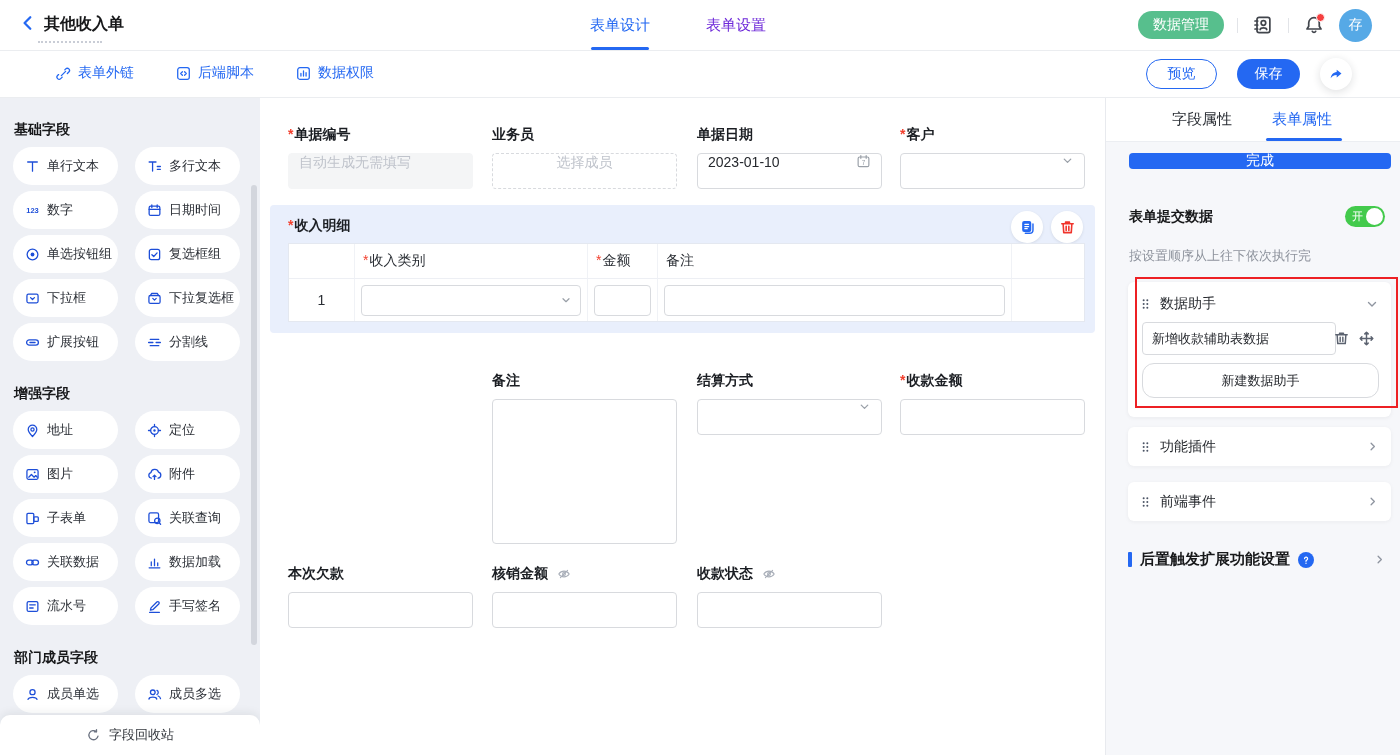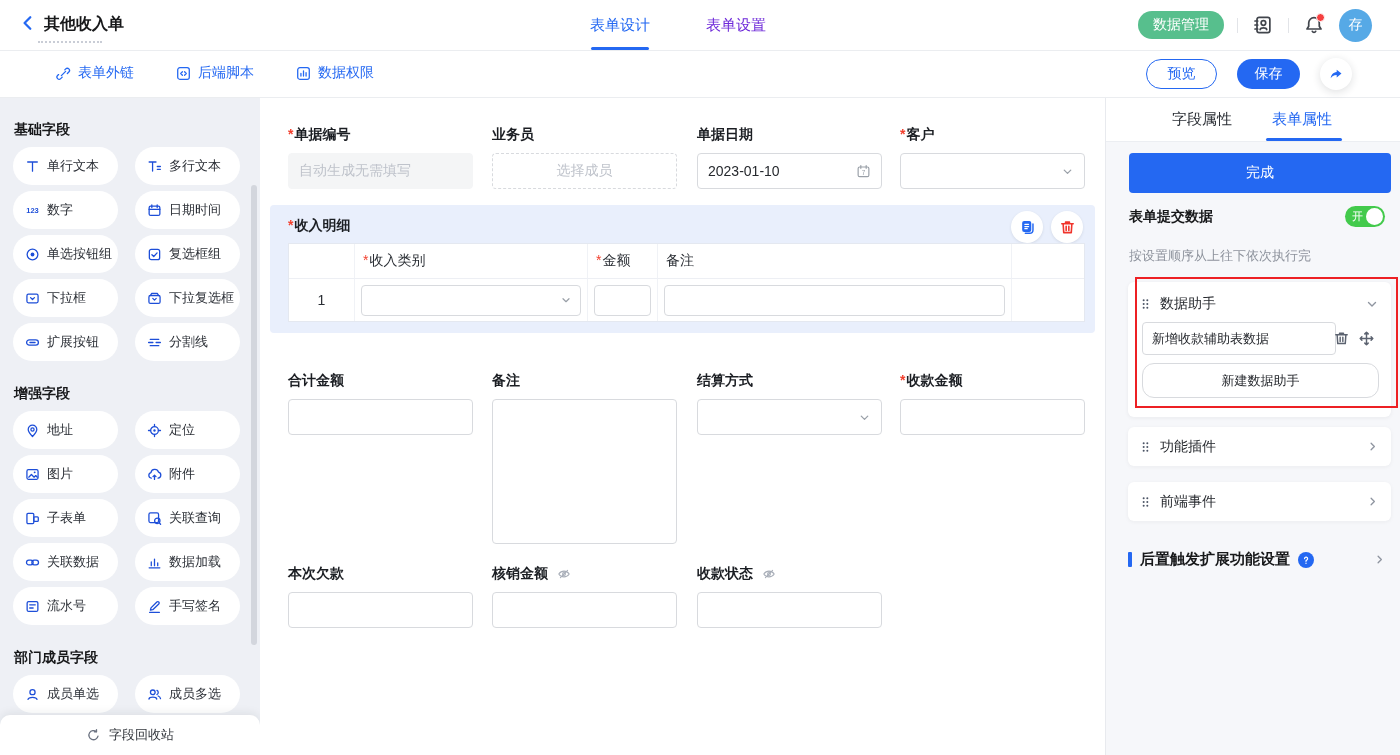--- a/index.html
+++ b/index.html
@@ -41,21 +41,21 @@
   .pill .icn{color:#1d4ed8;width:15px;height:15px}
   .scroll-thumb{position:absolute;right:3px;top:88px;width:6px;height:460px;border-radius:3px;background:#d3d6dd}
   .recycle-bar{position:absolute;left:0;right:0;bottom:0;height:40px;background:#fff;border-radius:10px 10px 0 0;box-shadow:0 -2px 10px rgba(31,35,41,.08);display:flex;align-items:center;justify-content:center;gap:8px;font-size:13px;color:#33373d;cursor:pointer;z-index:2}
   .recycle-bar .icn{color:#6b7280}
 
   
   .canvas{position:absolute;left:260px;top:97px;bottom:0;width:845px;background:#fff}
   .fgroup{position:absolute;width:185px}
   .flabel{display:flex;align-items:center;gap:5px;font-size:14px;font-weight:bold;color:#1b1e23;height:20px}
   .req::before{content:"*";color:#f2402e;margin-right:1px}
-  .ctl{margin-top:8px;height:36px;box-sizing:border-box;border:1px solid #d8dade;border-radius:4px;background:#fff;display:flex;align-items:center;padding:0 10px;font-size:14px;color:#26292e;cursor:pointer}
+  .ctl{margin-top:8px;height:36px;box-sizing:border-box;border:1px solid #d8dade;border-radius:4px;background:#fff;display:flex;align-items:flex-start;padding:0 10px;font-size:14px;color:#26292e;cursor:pointer}
   .ctl.disabled{background:#f4f5f6;border-color:#f4f5f6}
   .ctl.dashed{border-style:dashed;justify-content:center}
   .ctl.between{justify-content:space-between}
   .ctl.textarea{height:145px;align-items:flex-start;padding-top:8px}
   .ph{color:#bfc3cb}
   .chev{color:#9aa0a8}
   .eye{color:#a8aeb8;margin-left:4px}
 
   .detail{position:absolute;left:10px;top:108px;width:825px;height:128px;background:#e9effc;border-radius:4px}
   .detail-label{position:absolute;left:18px;top:12px;font-size:14px;font-weight:bold;color:#1b1e23;display:flex;gap:5px}
@@ -68,21 +68,21 @@
   .td.center{justify-content:center;color:#2a2e34}
   .mini{height:31px;width:100%;border:1px solid #d8dade;border-radius:4px;background:#fff;box-sizing:border-box;display:flex;align-items:center;padding:0 8px;cursor:pointer}
   .mini.between{justify-content:space-between}
 
   
   .panel{position:absolute;left:1105px;top:97px;bottom:0;width:295px;background:#f6f7fa;border-left:1px solid #e8eaee;box-sizing:border-box}
   .ptabs{position:relative;height:44px;background:#fff;border-bottom:1px solid #eceef2}
   .ptab{position:absolute;top:0;height:44px;display:flex;align-items:center;font-size:15px;color:#2a2e34;cursor:pointer}
   .ptab.active{color:#2468f2}
   .ptab-underline{position:absolute;left:160px;bottom:0;width:76px;height:3px;background:#2468f2;border-radius:2px}
-  .done-btn{position:absolute;left:23px;top:56px;width:262px;height:40px;background:#2468f2;color:#fff;border-radius:4px;display:flex;align-items:center;justify-content:center;font-size:14px;cursor:pointer}
+  .done-btn{position:absolute;left:23px;top:56px;width:262px;height:16px;background:#2468f2;color:#fff;border-radius:4px;display:flex;align-items:center;justify-content:center;font-size:14px;cursor:pointer}
   .submit-label{position:absolute;left:23px;top:111px;font-size:14px;font-weight:bold;color:#17181a}
   .toggle{position:absolute;right:15px;top:109px;width:40px;height:21px;border-radius:11px;background:#43ca4c;color:#fff;font-size:11px;display:flex;align-items:center;padding-left:7px;box-sizing:border-box;cursor:pointer}
   .knob{position:absolute;right:2px;top:2px;width:17px;height:17px;border-radius:50%;background:#fff}
   .hint{position:absolute;left:23px;top:150px;font-size:13px;color:#8d929c}
   .acard{position:absolute;left:22px;top:185px;width:263px;height:135px;background:#fff;border-radius:6px;box-shadow:0 1px 4px rgba(31,35,41,.06)}
   .acard-head{position:absolute;left:12px;top:13px;display:flex;gap:9px;align-items:center;font-size:14px;color:#26292e}
   .acard-chev{position:absolute;right:12px;top:15px;color:#8f95a0;cursor:pointer}
   .a-input{position:absolute;left:14px;top:40px;width:194px;height:33px;border:1px solid #d8dade;border-radius:4px;display:flex;align-items:center;padding:0 9px;font-size:13px;color:#26292e;box-sizing:border-box;background:#fff;cursor:text}
   .a-trash{position:absolute;left:205px;top:48px;color:#5c6370;cursor:pointer}
   .a-move{position:absolute;left:230px;top:48px;color:#5c6370;cursor:pointer}
@@ -522,26 +522,20 @@
             <div class="mini"></div>
           </div>
         <div class="td">
             <div class="mini"></div>
           </div>
         <div class="td"></div>
       </div>
     </div>
   </div>
 
-  <div class="fgroup" style="left:28px;top:274px">
-    <div class="flabel">
-        <span>合计金额</span>
-      </div>
-    <div class="ctl"></div>
-  </div>
 
   <div class="fgroup" style="left:232px;top:274px">
     <div class="flabel">
         <span>备注</span>
       </div>
     <div class="ctl textarea"></div>
   </div>
 
   <div class="fgroup" style="left:437px;top:274px">
     <div class="flabel">

